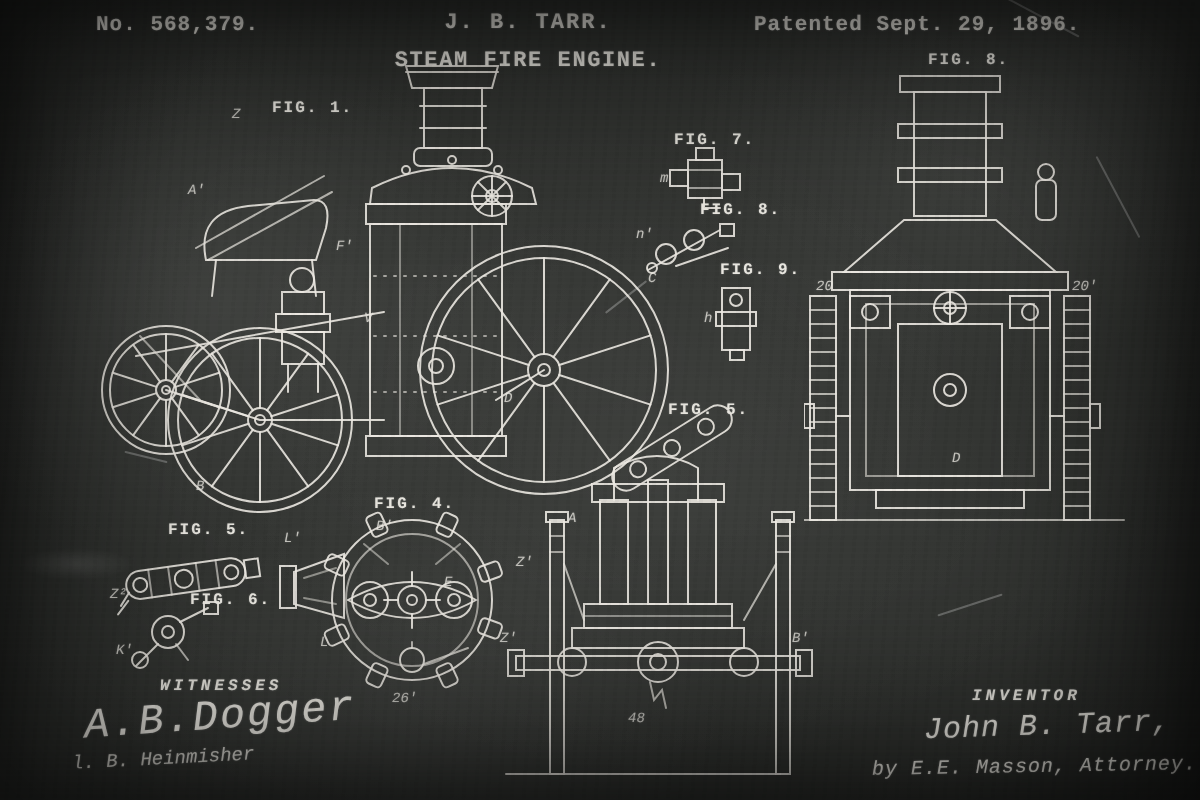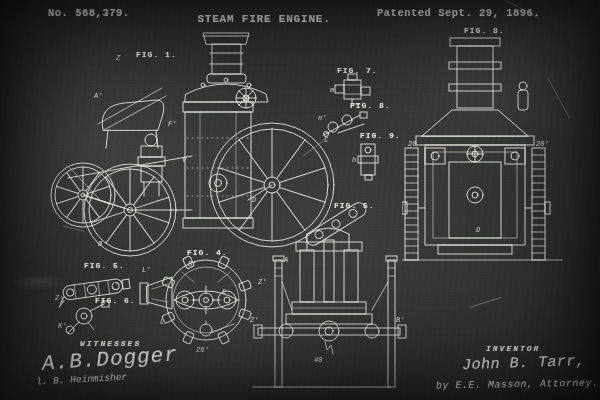--- a/index.html
+++ b/index.html
@@ -57,20 +57,21 @@
 
   <div class="scratch s1"></div>
   <div class="scratch s2"></div>
   <div class="scratch s3"></div>
   <div class="scratch s4"></div>
   <div class="scratch s5"></div>
   <div class="smudge"></div>
 
   <div class="txt hdr" style="left:48px;top:7px">No. 568,379.</div>
   <div class="txt hdr-center">
+    <div class="l1">J. B. TARR.</div>
     <div class="l2">STEAM FIRE ENGINE.</div>
   </div>
   <div class="txt hdr" style="left:377px;top:7px">Patented Sept. 29, 1896.</div>
 
   <div class="figlabel" style="left:136px;top:50px">FIG. 1.</div>
   <div class="figlabel" style="left:464px;top:26px">FIG. 8.</div>
   <div class="figlabel" style="left:334px;top:201px">FIG. 5.</div>
   <div class="figlabel" style="left:187px;top:248px">FIG. 4.</div>
   <div class="figlabel" style="left:84px;top:261px">FIG. 5.</div>
   <div class="figlabel" style="left:95px;top:296px">FIG. 6.</div>

